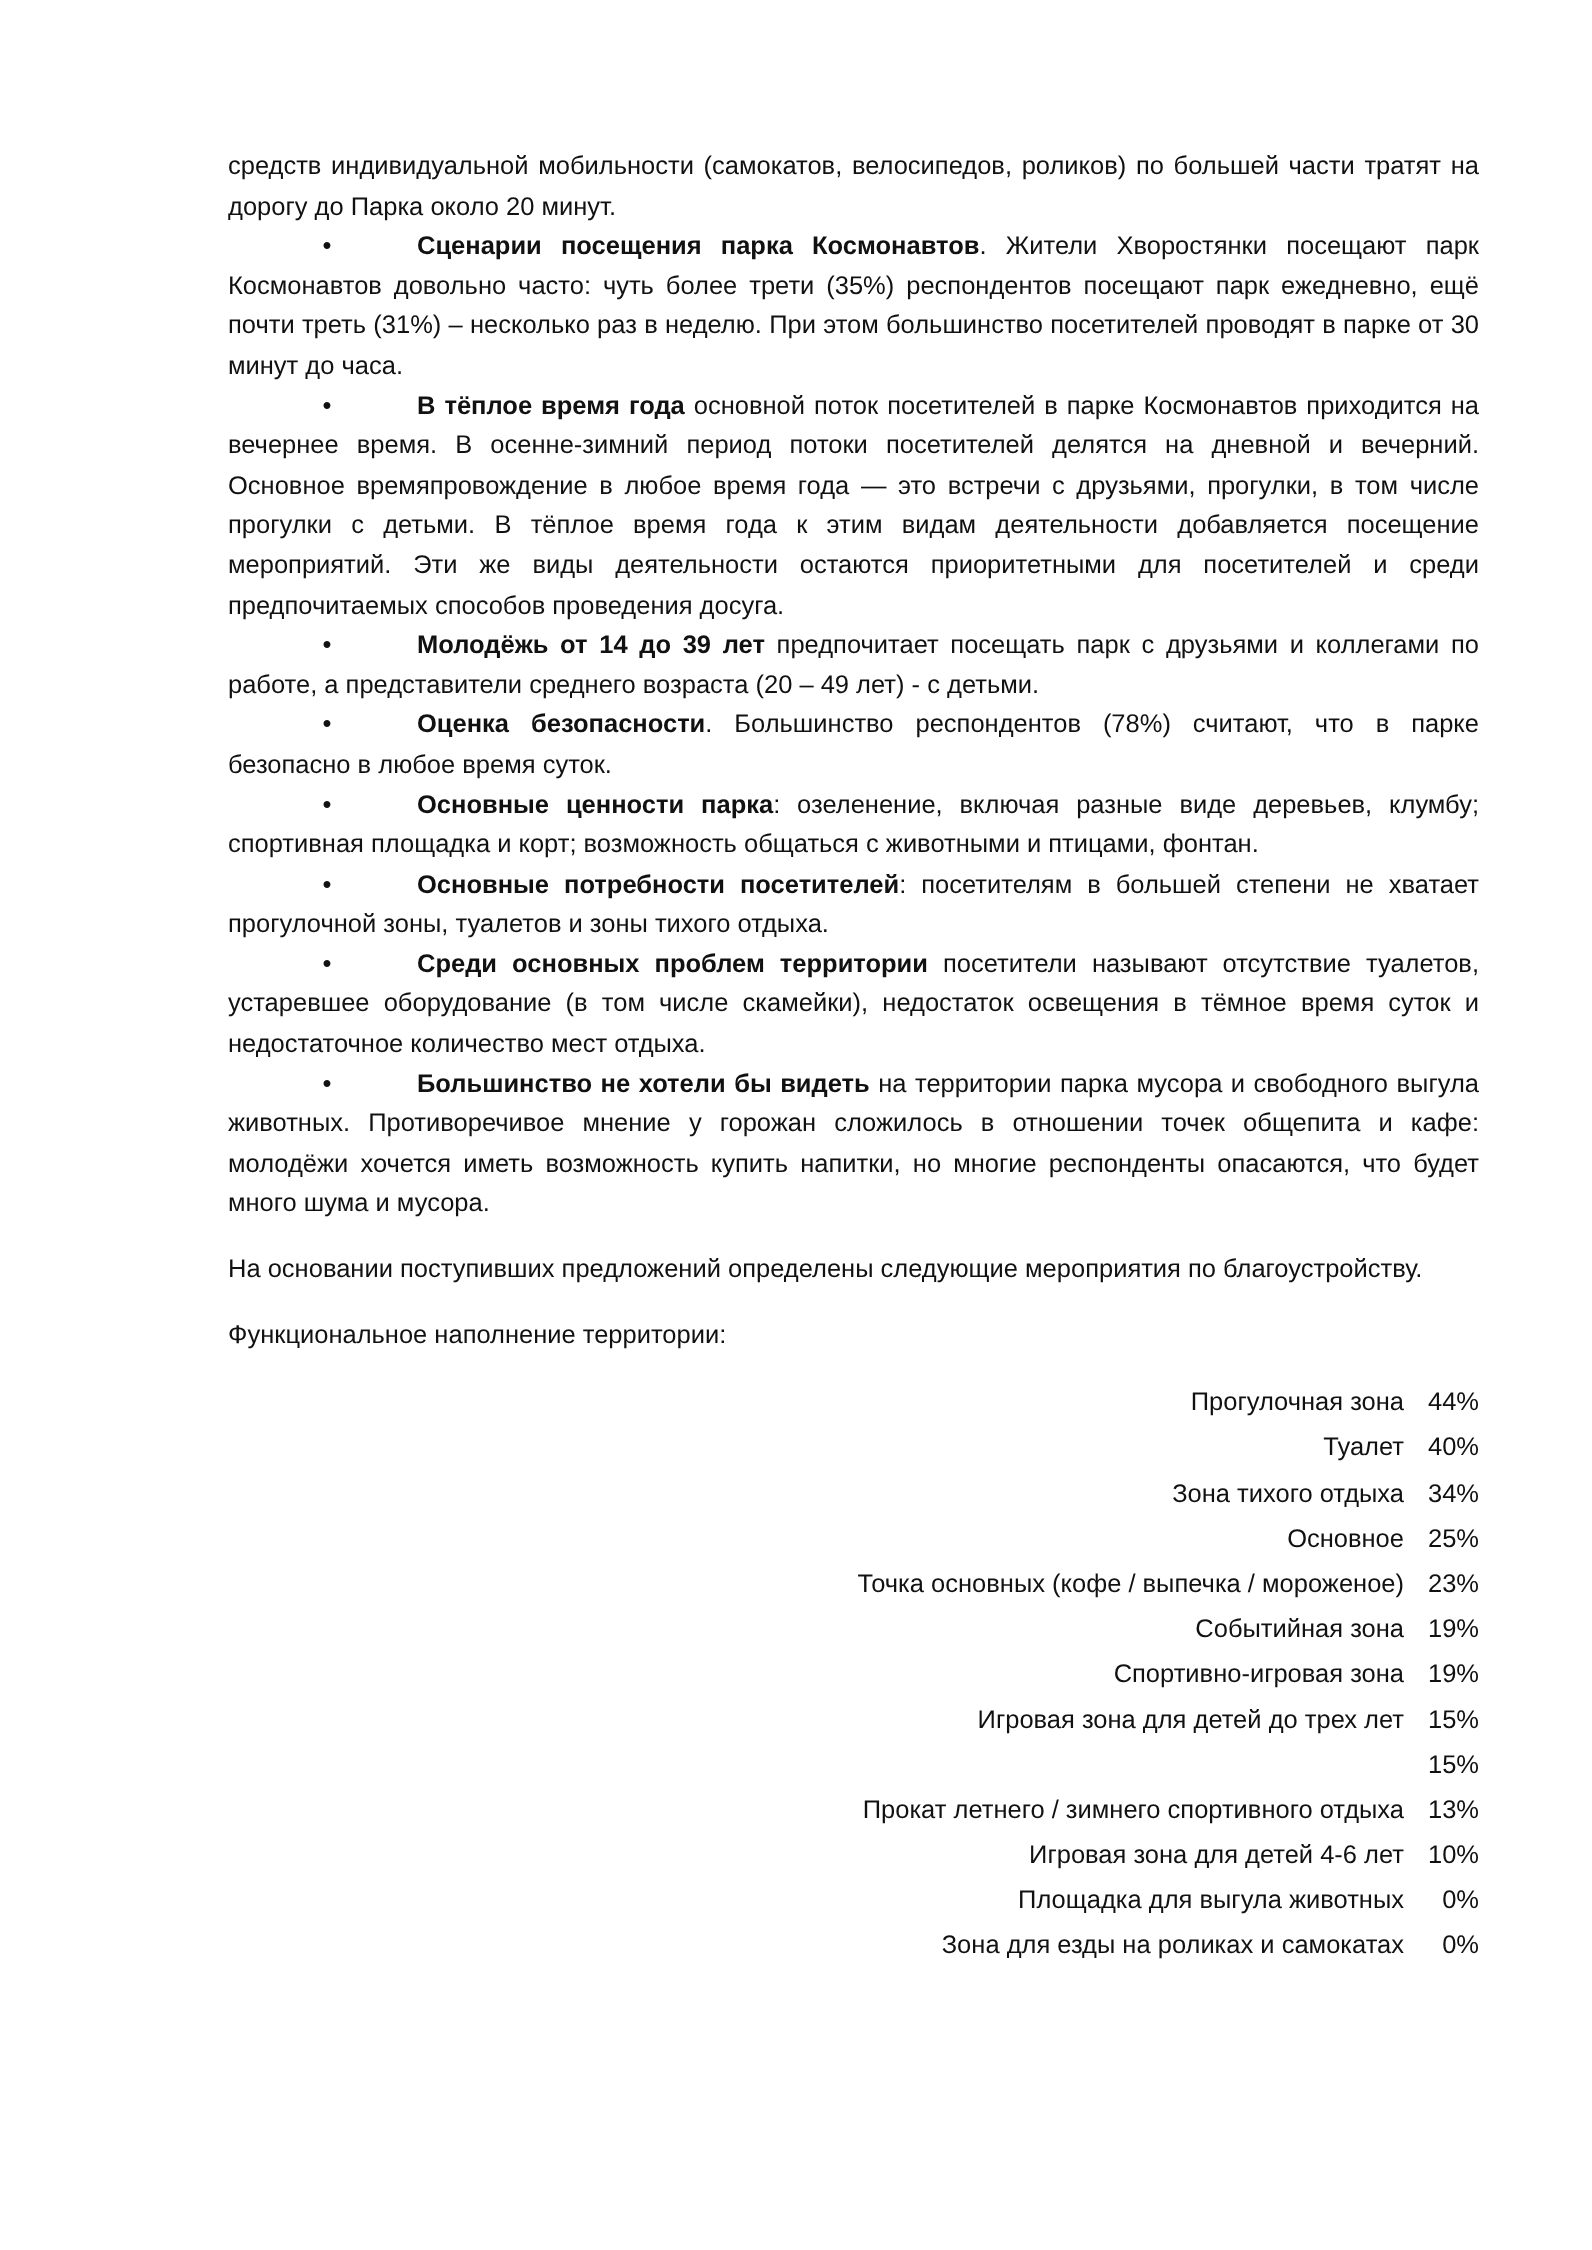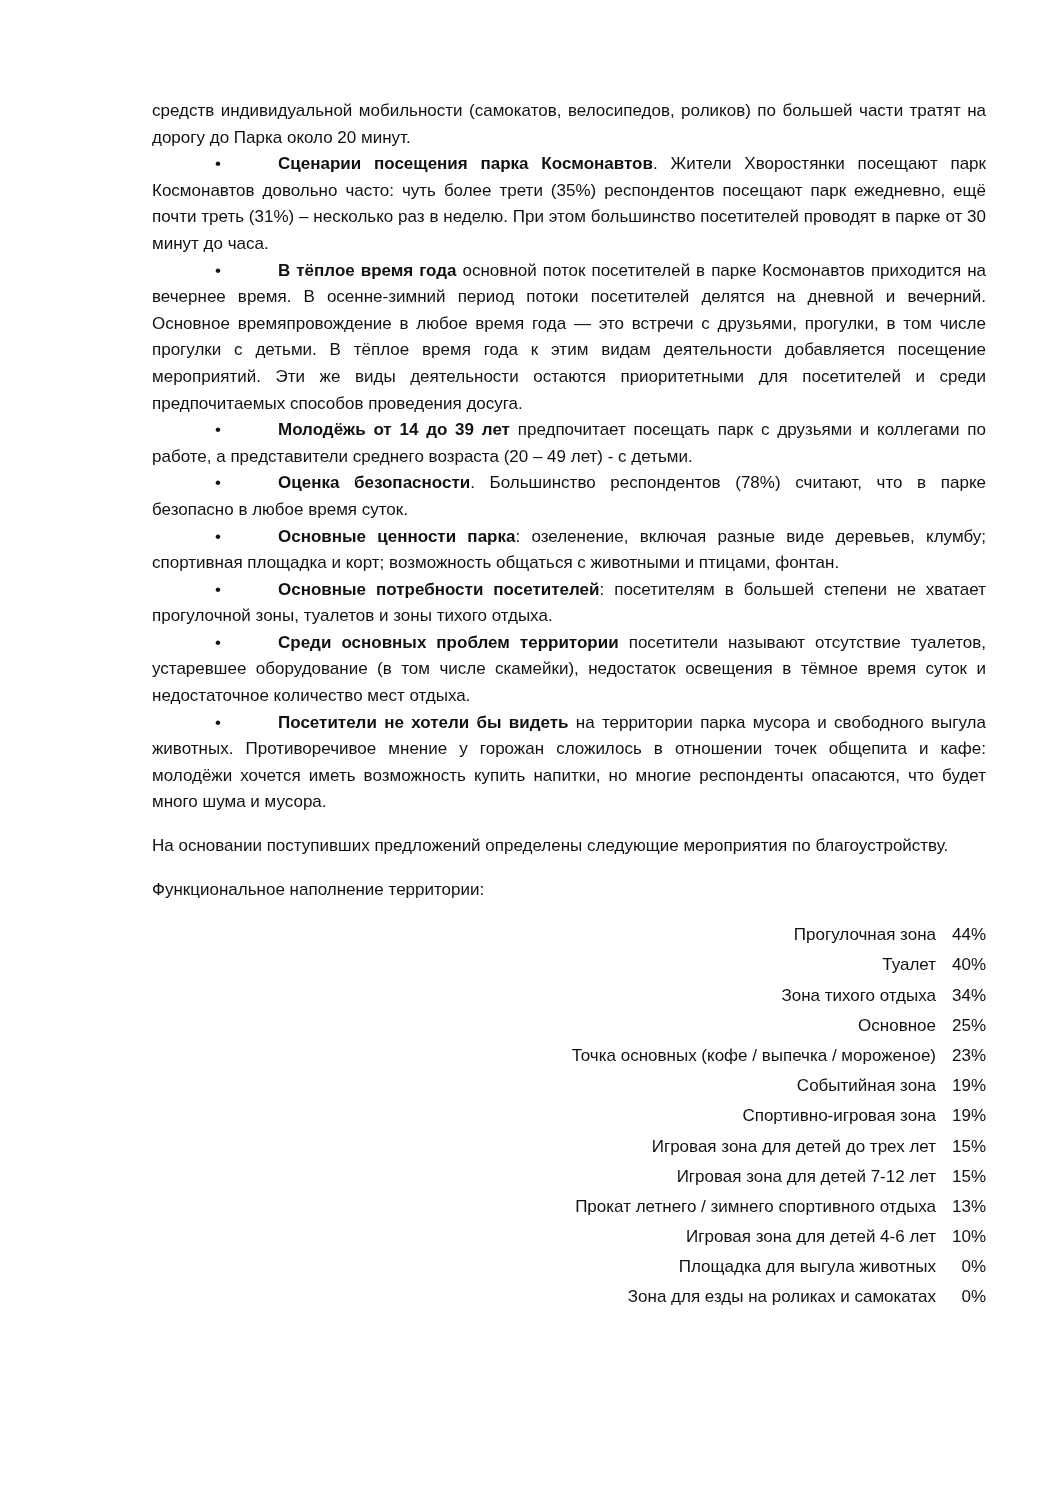--- a/index.html
+++ b/index.html
@@ -25,21 +25,21 @@
   <p class="para">средств индивидуальной мобильности (самокатов, велосипедов, роликов) по большей части тратят на дорогу до Парка около 20 минут.</p>
 
   <div id="bullets">
       <p class="bullet"><span class="dot">•</span><span class="bold">Сценарии посещения парка Космонавтов</span><span>. Жители Хворостянки посещают парк Космонавтов довольно часто: чуть более трети (35%) респондентов посещают парк ежедневно, ещё почти треть (31%) – несколько раз в неделю. При этом большинство посетителей проводят в парке от 30 минут до часа.</span></p>
       <p class="bullet"><span class="dot">•</span><span class="bold">В тёплое время года</span><span> основной поток посетителей в парке Космонавтов приходится на вечернее время. В осенне-зимний период потоки посетителей делятся на дневной и вечерний. Основное времяпровождение в любое время года — это встречи с друзьями, прогулки, в том числе прогулки с детьми. В тёплое время года к этим видам деятельности добавляется посещение мероприятий. Эти же виды деятельности остаются приоритетными для посетителей и среди предпочитаемых способов проведения досуга.</span></p>
       <p class="bullet"><span class="dot">•</span><span class="bold">Молодёжь от 14 до 39 лет</span><span> предпочитает посещать парк с друзьями и коллегами по работе, а представители среднего возраста (20 – 49 лет) - с детьми.</span></p>
       <p class="bullet"><span class="dot">•</span><span class="bold">Оценка безопасности</span><span>. Большинство респондентов (78%) считают, что в парке безопасно в любое время суток.</span></p>
       <p class="bullet"><span class="dot">•</span><span class="bold">Основные ценности парка</span><span>: озеленение, включая разные виде деревьев, клумбу; спортивная площадка и корт; возможность общаться с животными и птицами, фонтан.</span></p>
       <p class="bullet"><span class="dot">•</span><span class="bold">Основные потребности посетителей</span><span>: посетителям в большей степени не хватает прогулочной зоны, туалетов и зоны тихого отдыха.</span></p>
       <p class="bullet"><span class="dot">•</span><span class="bold">Среди основных проблем территории</span><span> посетители называют отсутствие туалетов, устаревшее оборудование (в том числе скамейки), недостаток освещения в тёмное время суток и недостаточное количество мест отдыха.</span></p>
-      <p class="bullet"><span class="dot">•</span><span class="bold">Посетители не хотели бы видеть</span><span> на территории парка мусора и свободного выгула животных. Противоречивое мнение у горожан сложилось в отношении точек общепита и кафе: молодёжи хочется иметь возможность купить напитки, но многие респонденты опасаются, что будет много шума и мусора.</span></p>
+      <p class="bullet"><span class="dot">•</span><span class="bold">Большинство не хотели бы видеть</span><span> на территории парка мусора и свободного выгула животных. Противоречивое мнение у горожан сложилось в отношении точек общепита и кафе: молодёжи хочется иметь возможность купить напитки, но многие респонденты опасаются, что будет много шума и мусора.</span></p>
     </div>
 
   <div class="gap"></div>
   <p class="para">На основании поступивших предложений определены следующие мероприятия по благоустройству.</p>
   <div class="gap"></div>
   <p class="para">Функциональное наполнение территории:</p>
   <div class="gap"></div>
 
   <div class="list" id="flist">
       <div class="row">
@@ -68,21 +68,20 @@
       </div>
       <div class="row">
         <span>Спортивно-игровая зона</span>
         <span class="val">19%</span>
       </div>
       <div class="row">
         <span>Игровая зона для детей до трех лет</span>
         <span class="val">15%</span>
       </div>
       <div class="row">
-        <span>Игровая зона для детей 7-12 лет</span>
         <span class="val">15%</span>
       </div>
       <div class="row">
         <span>Прокат летнего / зимнего спортивного отдыха</span>
         <span class="val">13%</span>
       </div>
       <div class="row">
         <span>Игровая зона для детей 4-6 лет</span>
         <span class="val">10%</span>
       </div>

